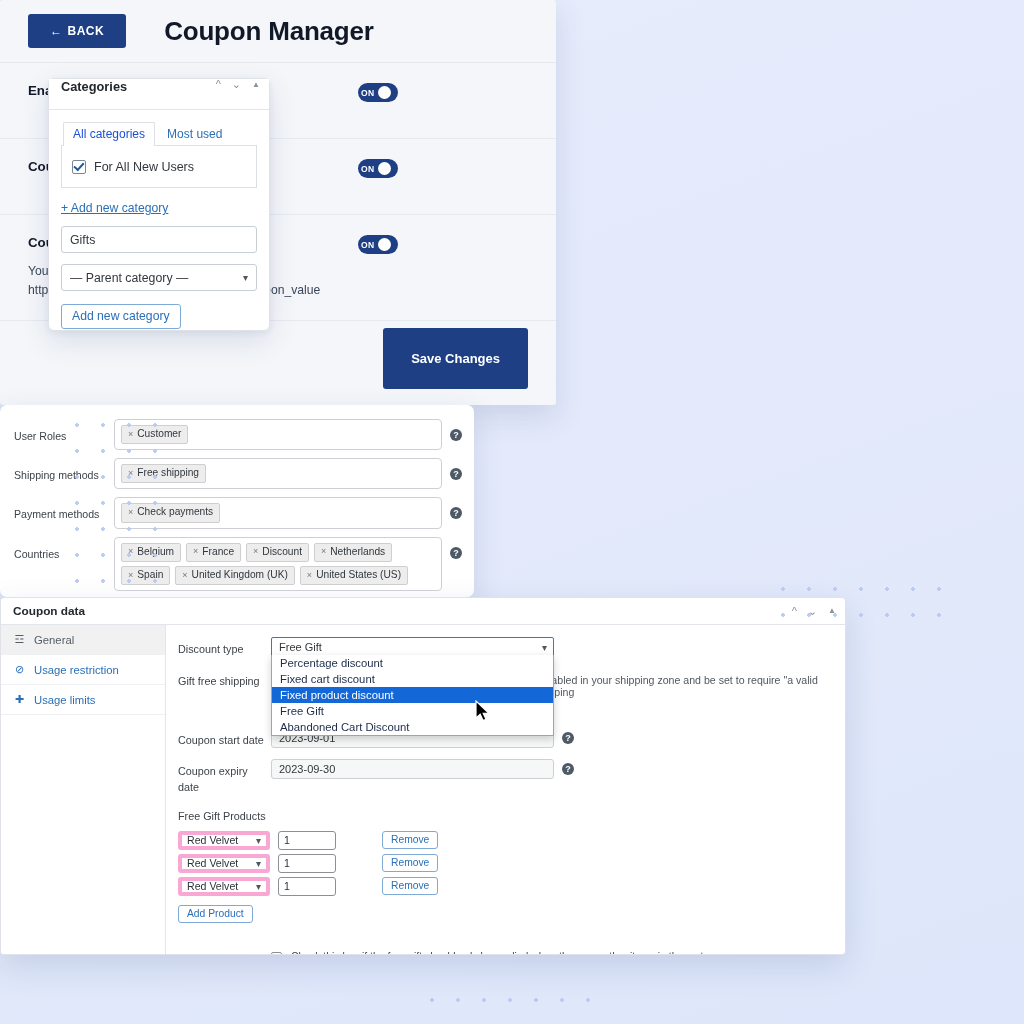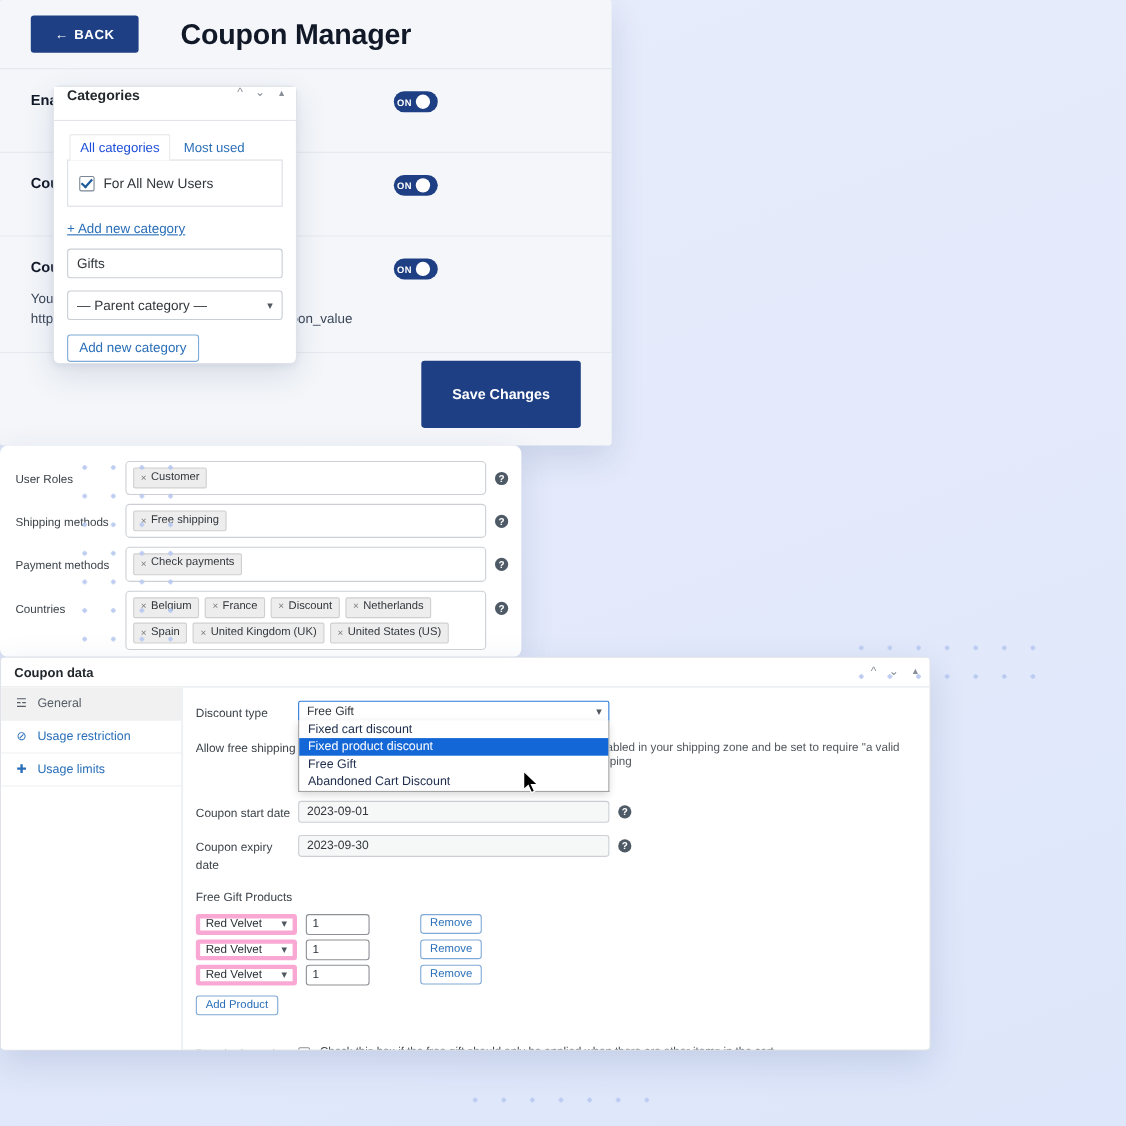--- a/index.html
+++ b/index.html
@@ -538,21 +538,21 @@
       <div class="fld-row">
         <div class="fld-lbl">Discount type</div>
         <div class="select-open">
           <span>Free Gift</span>
           <span class="chev">▾</span>
         </div>
       </div>
 
       
       <div class="fld-row" style="margin-bottom:30px;">
-        <div class="fld-lbl">Allow free shipping</div>
+        <div class="fld-lbl">Gift free shipping</div>
         <div style="width:283px;"></div>
         <div class="help-note">st be enabled in your shipping zone and be set to require "a valid free shipping</div>
       </div>
 
       
       <div class="fld-row">
         <div class="fld-lbl">Coupon start date</div>
         <div class="input-lg gray">2023-09-01</div>
         <div class="help-icon" style="margin-top:4px;">?</div>
       </div>
@@ -600,20 +600,21 @@
       <div class="chk-row" style="margin-top:28px;">
         <div class="fld-lbl">Require items in cart</div>
         <div class="chk-box"></div>
         <div class="chk-text">Check this box if the free gift should only be applied when there are other items in the cart.</div>
       </div>
 
       
 
       
       <div id="discount-dropdown-list">
+        <div class="opt">Percentage discount</div>
         <div class="opt">Fixed cart discount</div>
         <div class="opt selected">Fixed product discount</div>
         <div class="opt">Free Gift</div>
         <div class="opt">Abandoned Cart Discount</div>
       </div>
 
     </div>
   </div>
 </div>
 

